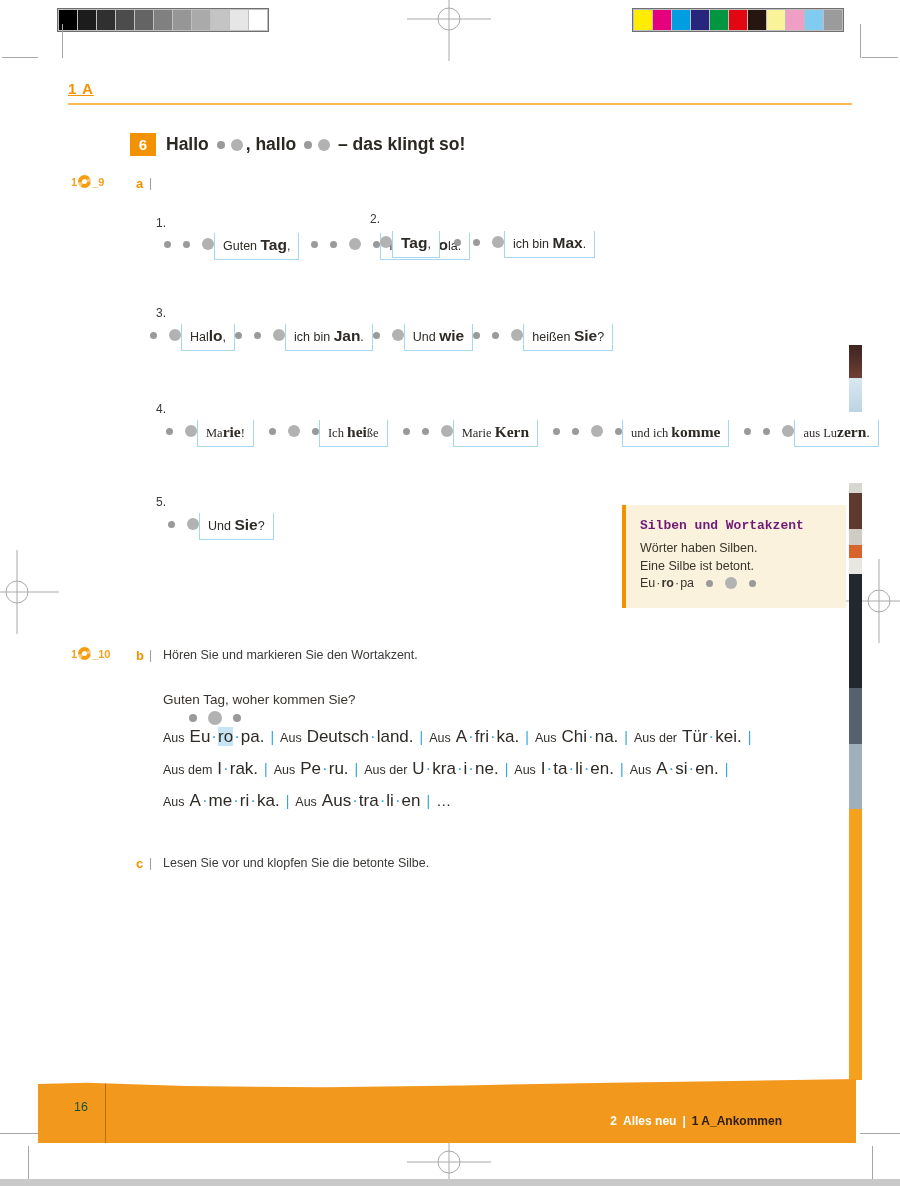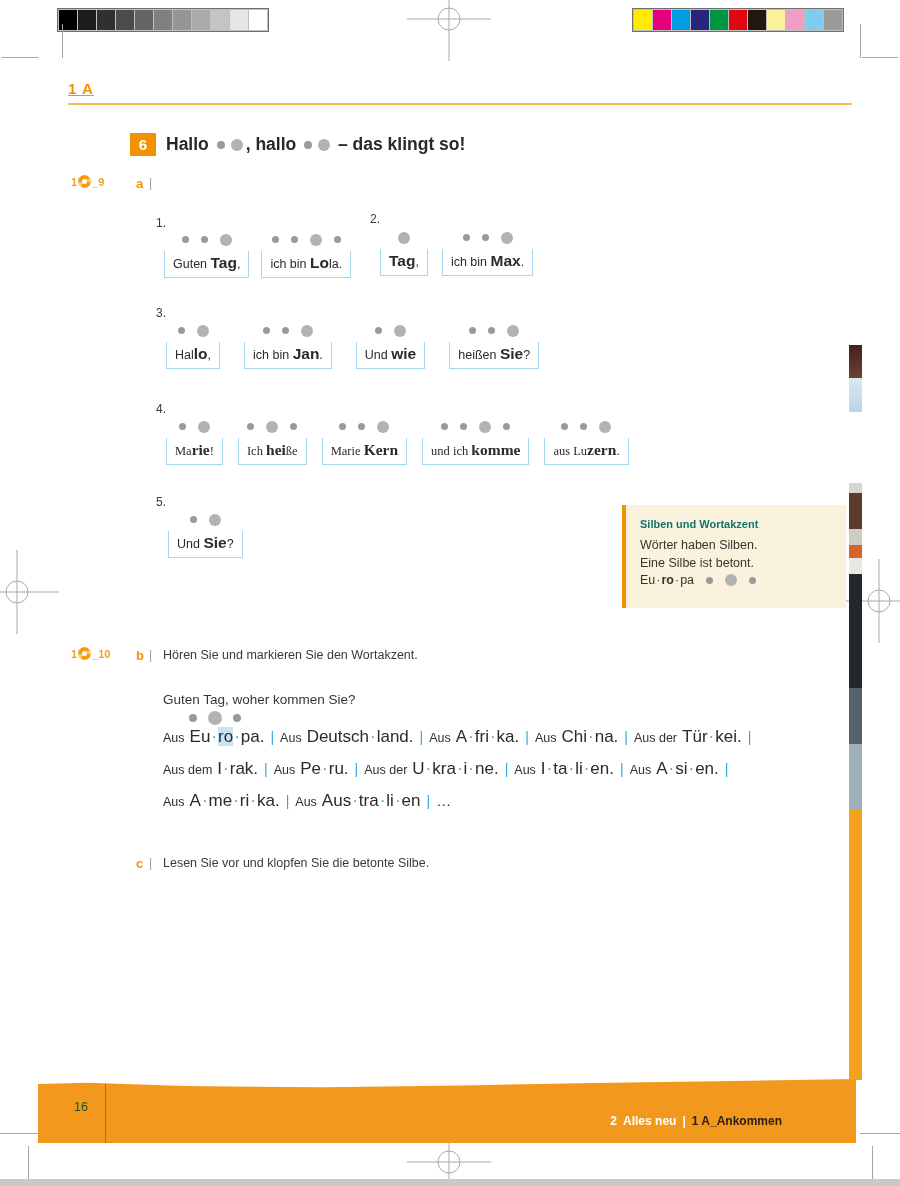--- a/index.html
+++ b/index.html
@@ -35,30 +35,30 @@
   .dot{display:inline-block;border-radius:50%;background:#9e9e9e;flex:0 0 auto;}
   .dot.s{width:7px;height:7px;background:#9a9a9a;}
   .dot.l{width:12px;height:12px;background:#b2b2b2;}
   .tdot{display:inline-block;border-radius:50%;margin:0 3px;}
   .tdot.s{width:8px;height:8px;background:#9a9a9a;vertical-align:1px;}
   .tdot.l{width:12px;height:12px;background:#b2b2b2;vertical-align:-1px;}
 
   
   .item-label{position:absolute;font-size:12px;color:#3b3733;}
   .phrase-row{position:absolute;display:flex;align-items:flex-end;}
-  .phrase{display:flex;flex-direction:column;align-items:center;}
+  .phrase{display:flex;flex-direction:row;align-items:center;}
   .dots-row{display:flex;align-items:center;justify-content:center;gap:12px;height:13px;margin-bottom:5px;}
   .phrase-box{border:1px solid var(--box-border-blue,#A5D8F0);border-top:none;background:#fff;
               padding:3px 8px 4px;font-size:12.5px;color:#2e2a26;white-space:pre;line-height:17px;}
   .phrase-box .pb{font-weight:bold;font-size:15.5px;}
 
   
   .infobox{position:absolute;left:622px;top:505px;width:224px;height:103px;background:var(--infobox-bg,#FBF2DE);
            border-left:4px solid var(--accent,#F39200);box-sizing:border-box;padding:13px 14px 0;}
-  .infobox-title{font-size:11px;font-weight:bold;color:#0f766e;margin-bottom:7px;}
+  .infobox-title{font-size:13px;font-weight:bold;color:#701a75;margin-bottom:7px;font-family:Liberation Mono, monospace;}
   .infobox-line{font-size:12.5px;color:#3a342c;line-height:1.4;}
   .infobox-example{display:flex;align-items:center;gap:4px;font-size:12.5px;color:#3a342c;margin-top:1px;}
   .infobox-example .b{font-weight:bold;}
   .middot-dark{color:#3a342c;padding:0 1px;}
   .infobox-example .dots-row{margin:0 0 0 8px;}
 
   
   .question-line{position:absolute;left:163px;top:692px;font-size:13.5px;color:#3a342c;}
   .bdots{position:absolute;left:189px;top:711px;display:flex;align-items:center;gap:11px;height:14px;}
   .bdots .dot.s{width:8px;height:8px;}
@@ -197,21 +197,21 @@
         <div class="phrase">
           <div class="dots-row">
             <span class="dot s"></span>
             <span class="dot s"></span>
             <span class="dot l"></span>
           </div>
           <div class="phrase-box"><span class="pr">ich bin </span><span class="pb">Max</span><span class="pr">.</span></div>
         </div>
       </div>
       <div class="item-label" style="left: 156px; top: 306px;">3.</div>
-      <div class="phrase-row" style="left: 166px; top: 324px; gap: 24px; align-items: center;">
+      <div class="phrase-row" style="left: 150px; top: 324px;  align-items: center;">
         <div class="phrase">
           <div class="dots-row">
             <span class="dot s"></span>
             <span class="dot l"></span>
           </div>
           <div class="phrase-box"><span class="pr">Hal</span><span class="pb">lo</span><span class="pr">,</span></div>
         </div>
         <div class="phrase">
           <div class="dots-row">
             <span class="dot s"></span>

